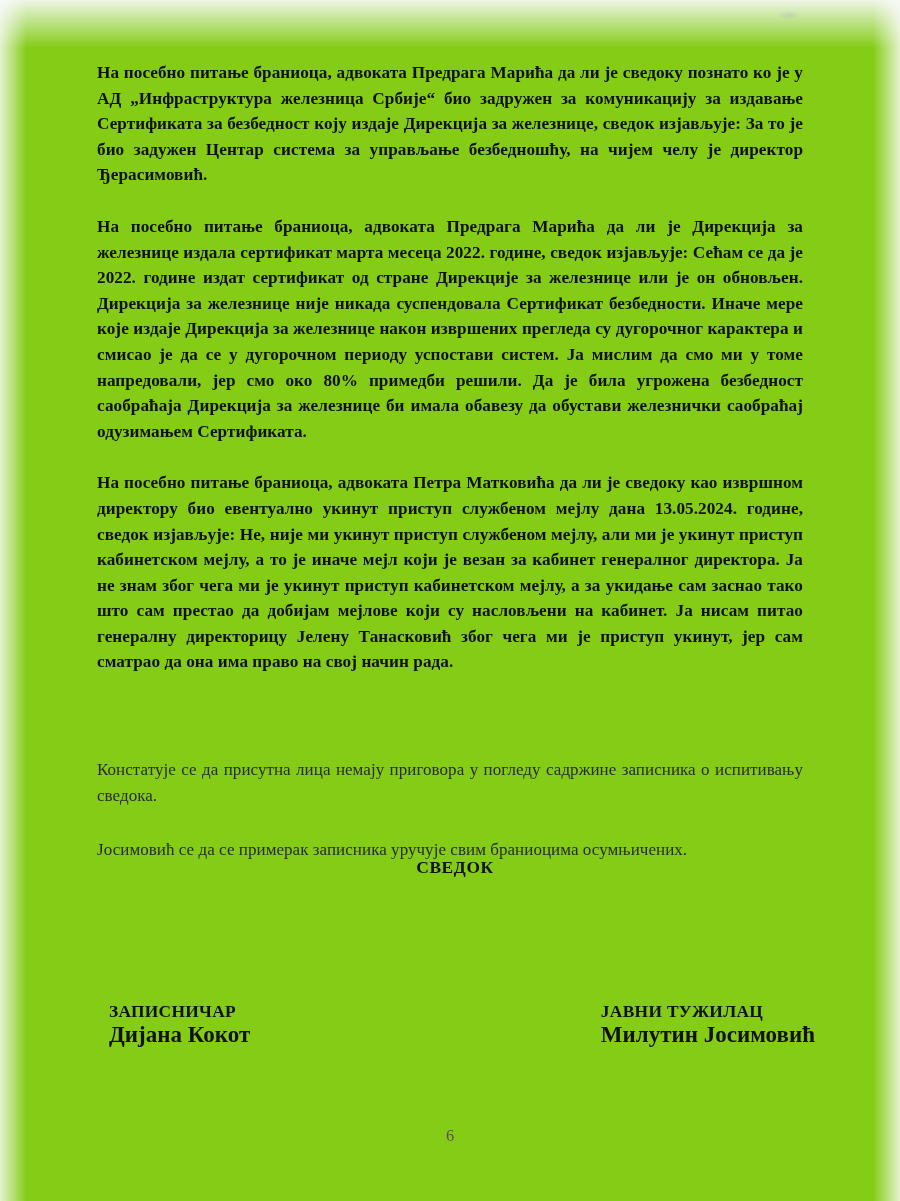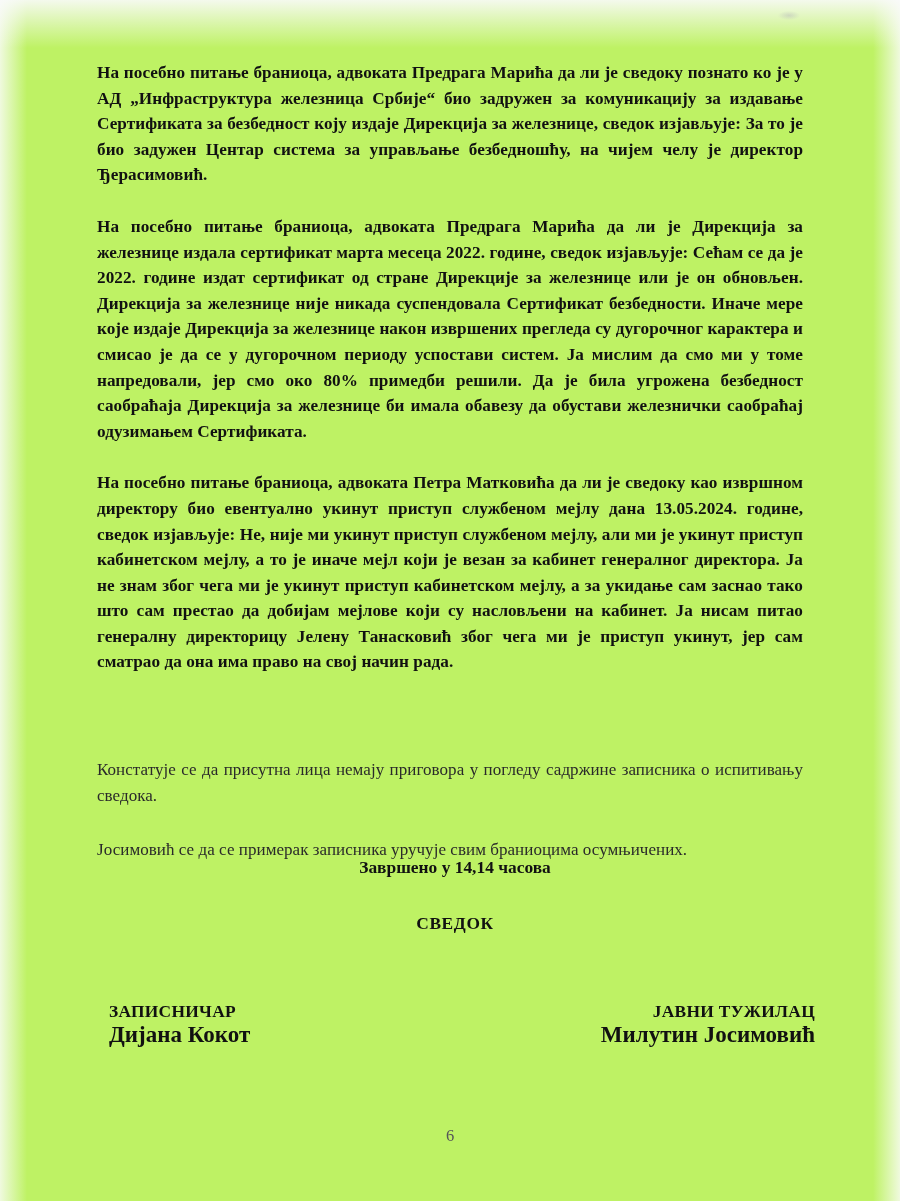--- a/index.html
+++ b/index.html
@@ -13,21 +13,21 @@
     font-family: "Liberation Serif", "DejaVu Serif", serif;
     color: #1a1a1a;
     overflow: hidden;
     position: relative;
   }
 
   
   .page {
     position: absolute;
     inset: 0;
-    background: #bef264;
+    background: #84cc16;
   }
   .scan-tint {
     position: absolute;
     inset: 0;
     background:
       linear-gradient(180deg, rgba(250,250,252,0.9) 0%, rgba(255,255,255,0) 4%),
       linear-gradient(90deg, rgba(252,252,253,0.8) 0%, rgba(255,255,255,0) 3%, rgba(255,255,255,0) 97%, rgba(252,252,253,0.8) 100%);
     pointer-events: none;
   }
   .scan-speck {
@@ -96,21 +96,21 @@
     position: absolute;
     left: 97px;
     top: 1000px;
     width: 706px;
     display: flex;
     justify-content: space-between;
     align-items: flex-start;
     margin-left: 12px;
   }
   .sign-col { text-align: left; }
-  .sign-col.right { text-align: right; }
+  .sign-col.right { text-align: left; }
   .sign-title {
     font-weight: bold;
     font-size: 17.4px;
     line-height: 23px;
     letter-spacing: 0.3px;
     color: #111111;
     white-space: nowrap;
   }
   .sign-name {
     font-weight: bold;
@@ -163,21 +163,20 @@
 
     <p class="plain last-line-left">Констатује се да присутна лица немају приговора у погледу садржине записника о испитивању сведока.</p>
 
     <div class="gap-section"></div>
 
     <p class="plain last-line-left">Јосимовић се да се примерак записника уручује свим браниоцима осумњичених.</p>
 
   </div>
 
   <div class="center-block">
-    <div class="center-line finished-line">Завршено у 14,14 часова</div>
     <div class="center-line witness-role">СВЕДОК</div>
   </div>
 
   <div class="sign-row">
     <div class="sign-col left">
       <div class="sign-title">ЗАПИСНИЧАР</div>
       <div class="sign-name">Дијана Кокот</div>
     </div>
     <div class="sign-col right">
       <div class="sign-title">ЈАВНИ ТУЖИЛАЦ</div>

